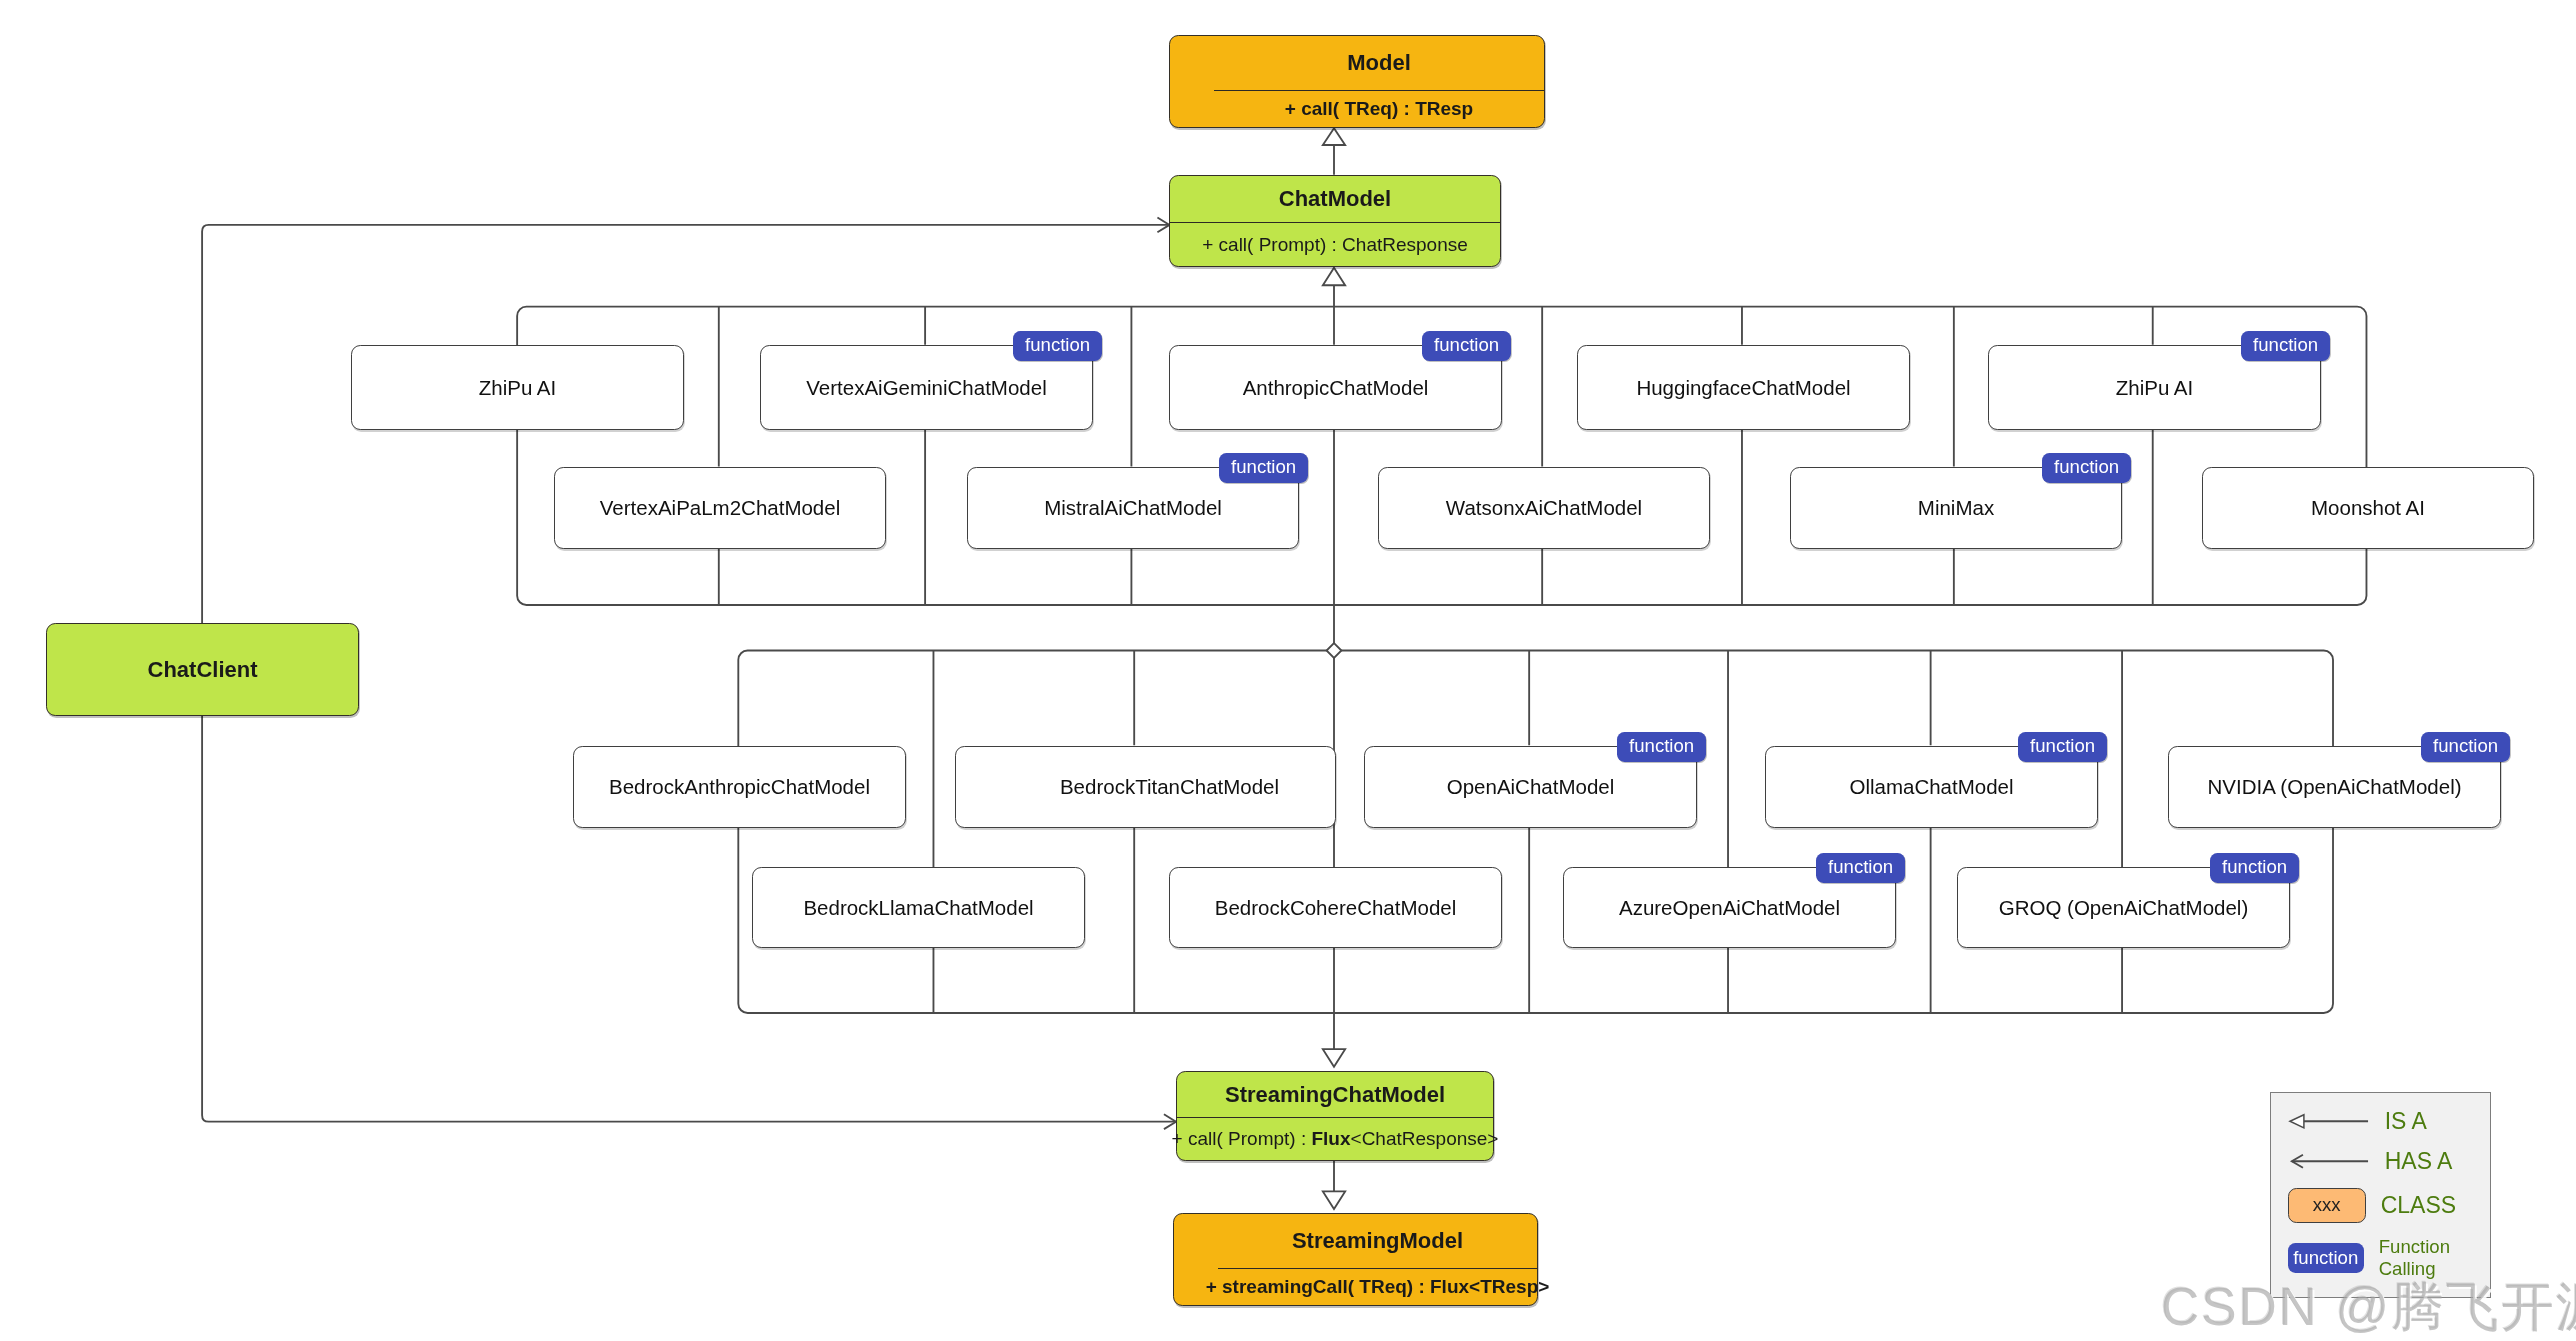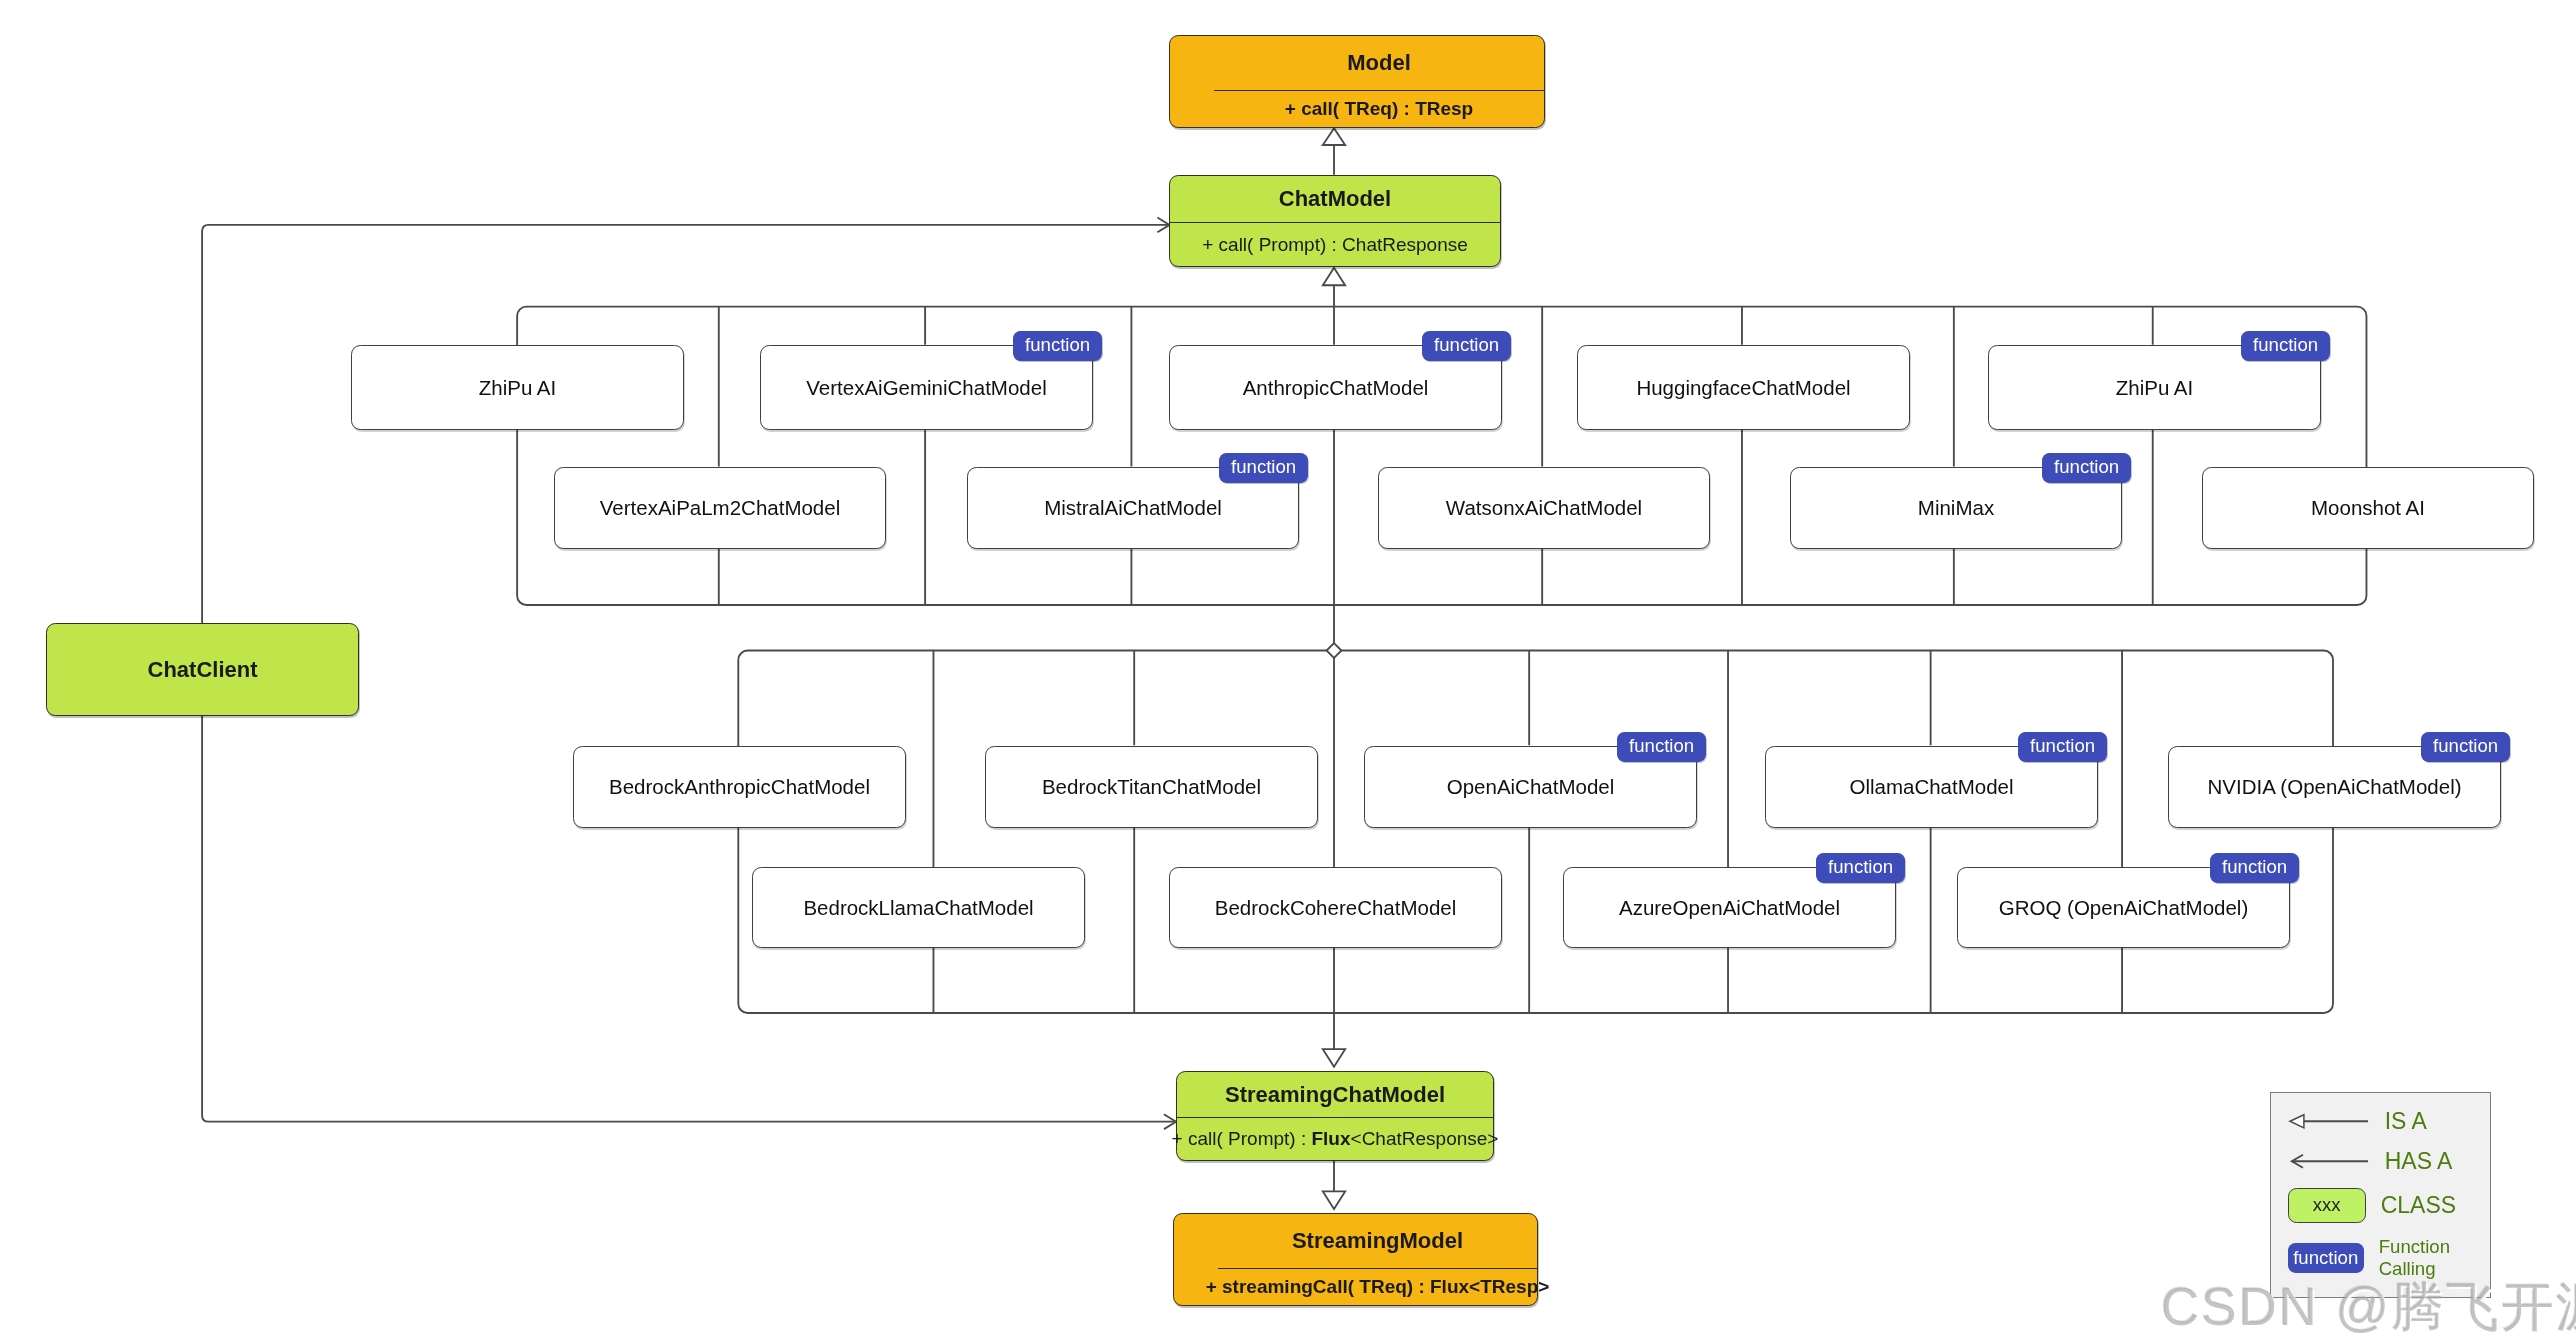--- a/index.html
+++ b/index.html
@@ -49,21 +49,21 @@
   .legend{
     position:absolute;z-index:3;
     background:#f1f1f1;border:1.5px solid #7d7d7d;
     display:flex;flex-direction:column;justify-content:center;
     padding:13px 15px 15px 16.7px;box-sizing:border-box;
   }
   .lrow{display:flex;align-items:center;margin:6.5px 0;}
   .lrow .lbl{font-size:23px;color:#4d7c0f;margin-left:15px;}
   .lrow .lbl.small{font-size:18.6px;line-height:1.2;}
   .lclass{
-    width:76px;height:33px;background:#bef264;border:1.6px solid #3f3f3f;
+    width:76px;height:33px;background:#fdba74;border:1.6px solid #3f3f3f;
     border-radius:8.4px;display:flex;align-items:center;justify-content:center;
     font-size:18.6px;color:#222;flex:0 0 auto;
   }
   .lbadge{
     width:76px;height:30px;background:#3D4CB8;color:#fff;border-radius:7.4px;
     display:flex;align-items:center;justify-content:center;font-size:18.6px;flex:0 0 auto;
   }
   .larrow{flex:0 0 auto;}
   
   .watermark{
@@ -165,21 +165,21 @@
     <div class="cbox" style="left: 1790px; top: 467px; width: 330px; height: 80px;">
       <span>MiniMax</span>
       <span class="fbadge">function</span>
     </div>
     <div class="cbox" style="left: 2202px; top: 467px; width: 330px; height: 80px;">
       <span>Moonshot AI</span>
     </div>
     <div class="cbox" style="left: 573px; top: 746px; width: 331px; height: 80px;">
       <span>BedrockAnthropicChatModel</span>
     </div>
-    <div class="cbox" style="left: 985px; top: 746px; width: 331px; height: 80px;">
+    <div class="cbox" style="left: 955px; top: 746px; width: 331px; height: 80px; padding-left: 48px;">
       <span>BedrockTitanChatModel</span>
     </div>
     <div class="cbox" style="left: 1364px; top: 746px; width: 331px; height: 80px;">
       <span>OpenAiChatModel</span>
       <span class="fbadge">function</span>
     </div>
     <div class="cbox" style="left: 1765px; top: 746px; width: 331px; height: 80px;">
       <span>OllamaChatModel</span>
       <span class="fbadge">function</span>
     </div>

